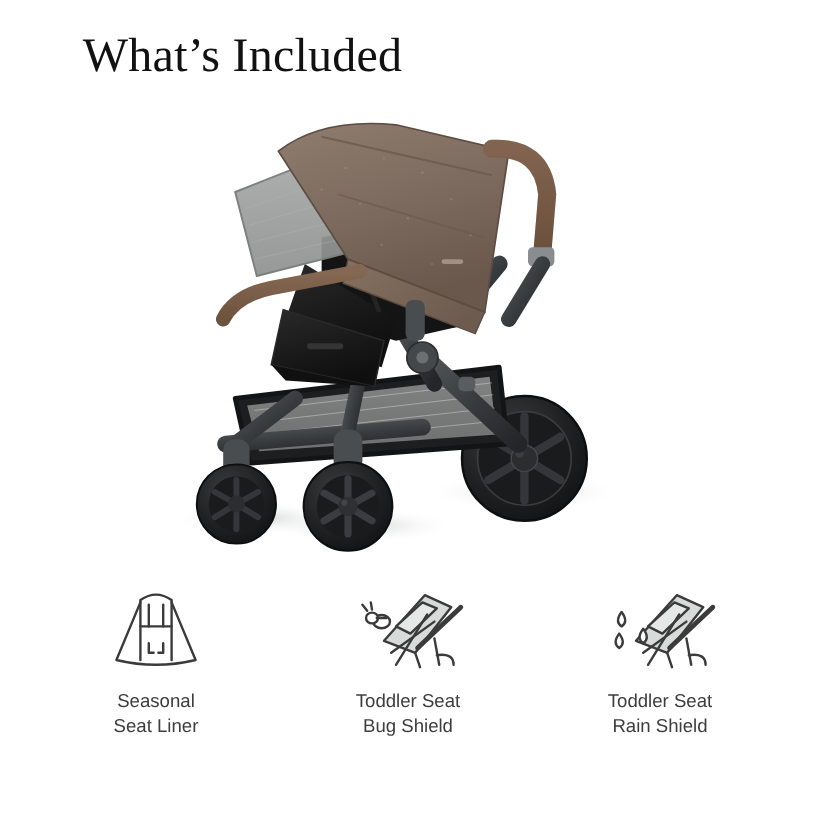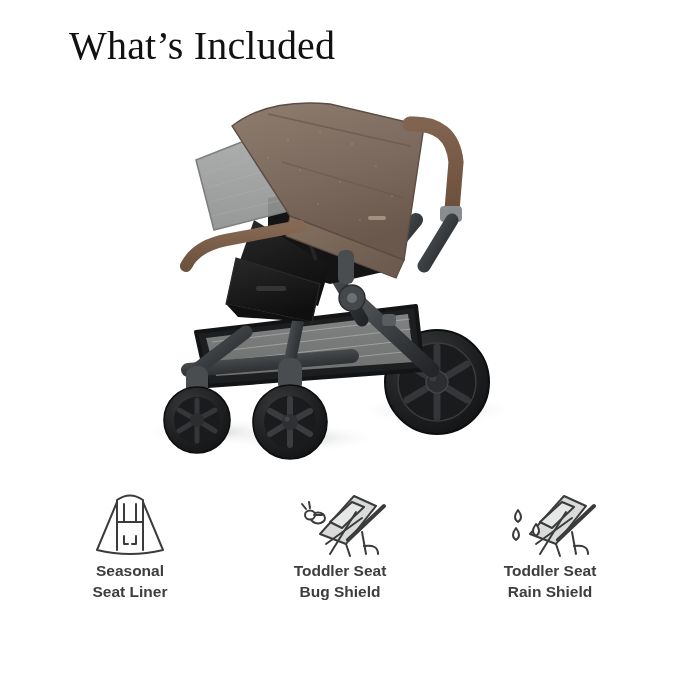--- a/index.html
+++ b/index.html
@@ -56,24 +56,25 @@
     flex-direction: column;
     align-items: center;
   }
   .item-icon {
     height: 72px;
     display: flex;
     align-items: flex-end;
     justify-content: center;
   }
   .item-label {
+    margin-top: 14px;
     text-align: center;
     font-family: "Liberation Sans", sans-serif;
     font-size: 15.5px;
-    font-weight: 700;
+    font-weight: 400;
     line-height: 21px;
     color: #3d3d3d;
     white-space: pre-line;
   }
 </style>
 </head>
 <body>
 
 <div id="page">
 

